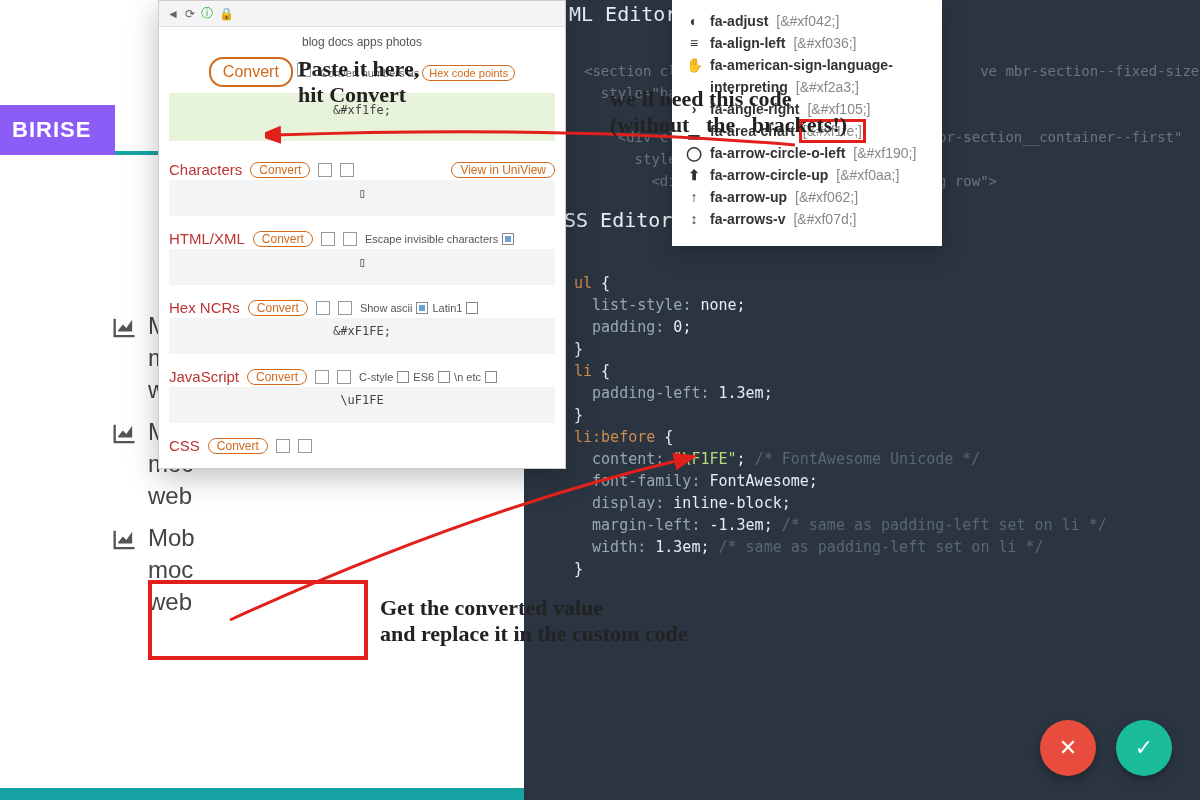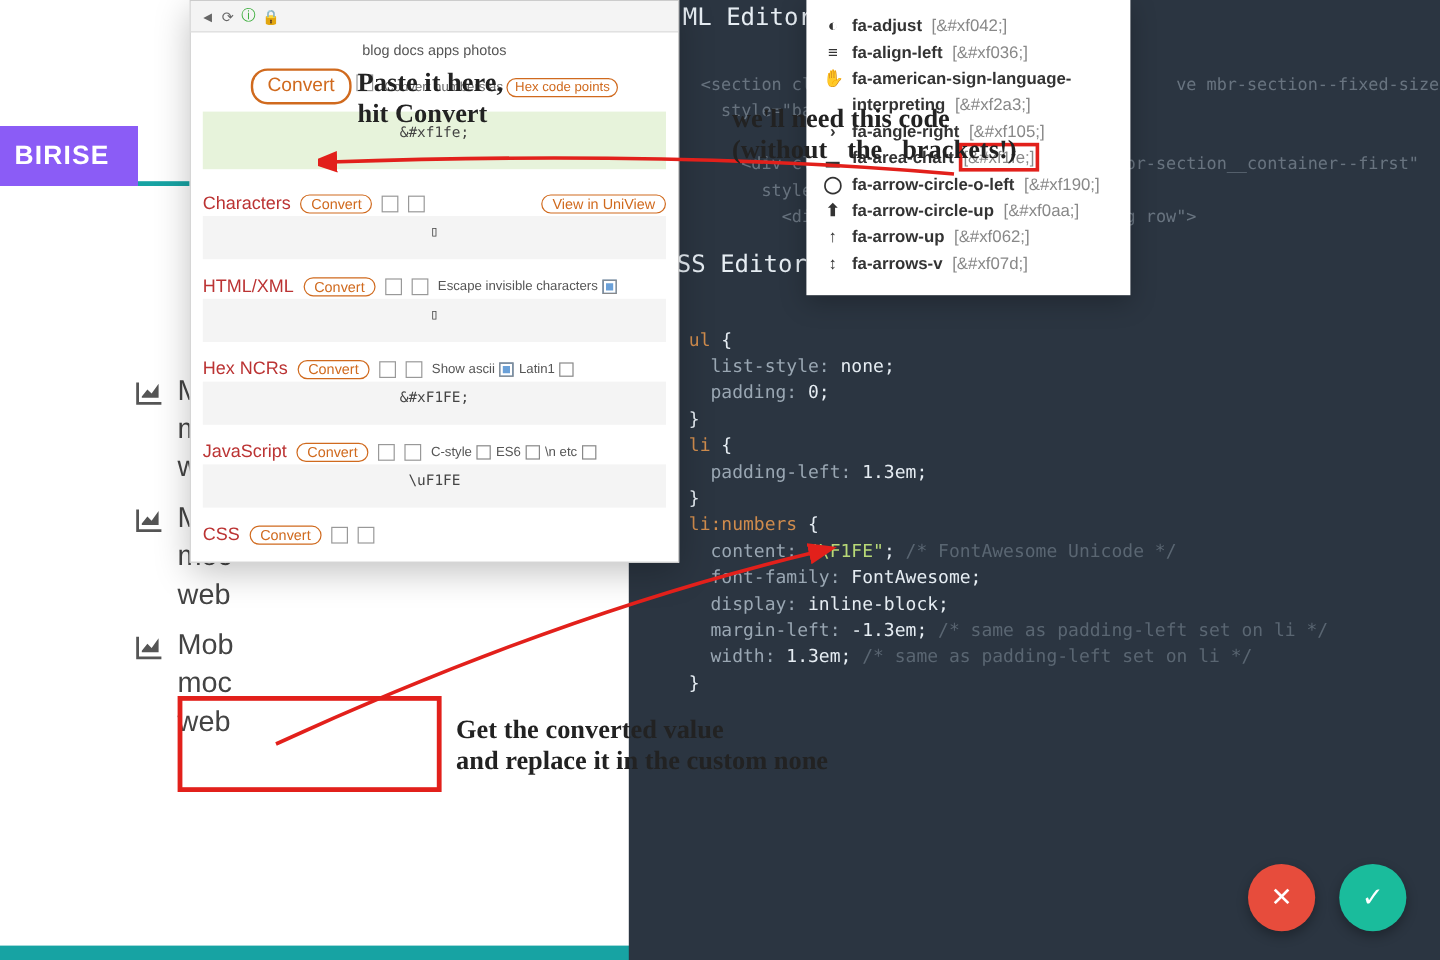--- a/index.html
+++ b/index.html
@@ -106,21 +106,21 @@
     &lt;div cla                           r mbr-section__container--first"
       style="padd               o
         &lt;di                              rg row"&gt;</pre>
   <pre class="code-css" id="css-code"><span class="tok-sel">ul</span> <span class="tok-brace">{</span>
   <span class="tok-prop">list-style</span>: <span class="tok-val">none</span><span class="tok-brace">;</span>
   <span class="tok-prop">padding</span>: <span class="tok-val">0</span><span class="tok-brace">;</span>
 <span class="tok-brace">}</span>
 <span class="tok-sel">li</span> <span class="tok-brace">{</span>
   <span class="tok-prop">padding-left</span>: <span class="tok-val">1.3em</span><span class="tok-brace">;</span>
 <span class="tok-brace">}</span>
-<span class="tok-sel">li:numbers</span> <span class="tok-brace">{</span>
+<span class="tok-sel">li:before</span> <span class="tok-brace">{</span>
   <span class="tok-prop">content</span>: <span class="tok-str">"\F1FE"</span><span class="tok-brace">;</span> <span class="tok-comment">/* FontAwesome Unicode */</span>
   <span class="tok-prop">font-family</span>: <span class="tok-val">FontAwesome</span><span class="tok-brace">;</span>
   <span class="tok-prop">display</span>: <span class="tok-val">inline-block</span><span class="tok-brace">;</span>
   <span class="tok-prop">margin-left</span>: <span class="tok-val">-1.3em</span><span class="tok-brace">;</span> <span class="tok-comment">/* same as padding-left set on li */</span>
   <span class="tok-prop">width</span>: <span class="tok-val">1.3em</span><span class="tok-brace">;</span> <span class="tok-comment">/* same as padding-left set on li */</span>
 <span class="tok-brace">}</span>
 </pre>
 </div>
 <div class="fab cancel">✕</div>
 <div class="fab ok">✓</div>
@@ -245,21 +245,21 @@
   </div>
 </div>
 
 <div class="red-outline" style="left:148px; top:580px; width:220px; height:80px;"></div>
 
 <div class="annot" style="left:298px; top:56px; white-space:pre;">Paste it here,
 hit Convert</div>
 <div class="annot" style="left:610px; top:86px; white-space:pre;">we'll need this code
 (without   the   brackets!)</div>
 <div class="annot" style="left:380px; top:595px; white-space:pre;">Get the converted value
-and replace it in the custom none</div>
+and replace it in the custom code</div>
 
 <svg class="arrow" style="left:265px; top:120px; width:540px; height:40px;">
   <defs>
       <marker id="ah1" markerWidth="10" markerHeight="10" refX="2" refY="3" orient="auto">
         <path d="M0,0 L0,6 L8,3 z" fill="#e2201b"></path>
       </marker>
     </defs>
   <path d="M530,25 Q300,5 10,15" stroke="#e2201b" stroke-width="3" fill="none" marker-end="url(#ah1)"></path>
 </svg>
 <svg class="arrow" style="left:220px; top:450px; width:480px; height:180px;">

